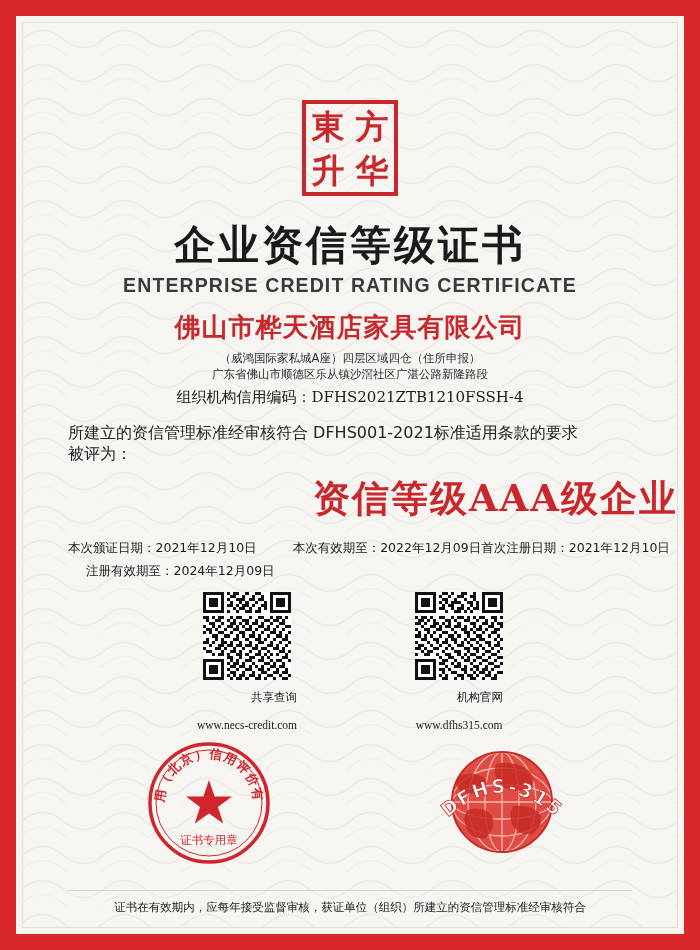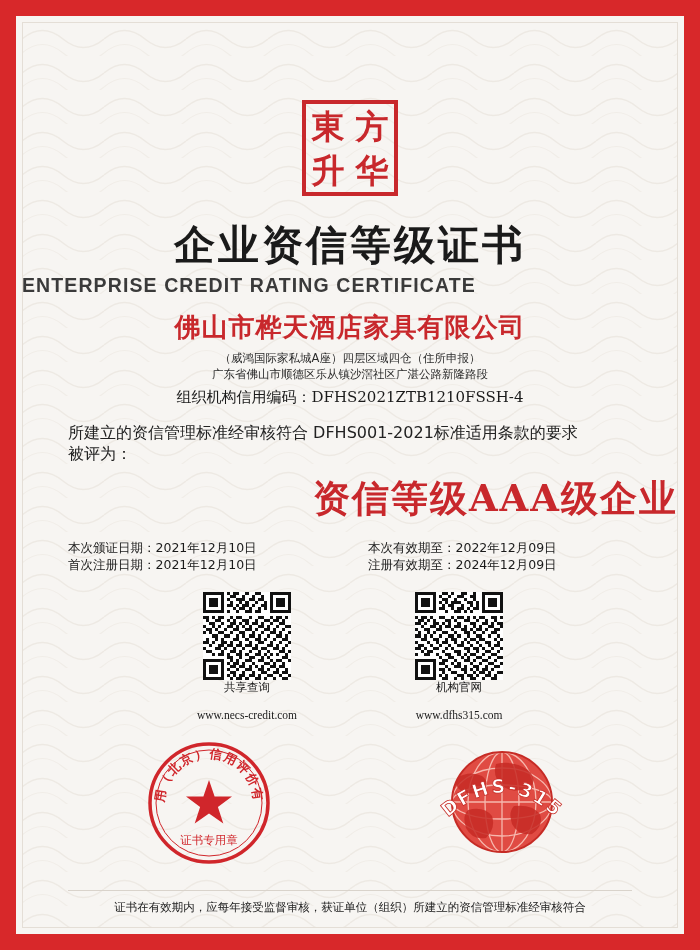--- a/index.html
+++ b/index.html
@@ -106,21 +106,21 @@
     font-family: "DejaVu Sans", sans-serif;
     font-weight: bold;
     font-size: 41px;
     letter-spacing: 3px;
     color: #1a1a1a;
   }
   .title-en {
     position: absolute;
     top: 252px;
     width: 100%;
-    text-align: left;
+    text-align: center;
     font-family: "Liberation Sans", sans-serif;
     font-weight: bold;
     font-size: 19.5px;
     letter-spacing: 1.1px;
     color: #3a3a3a;
   }
 
   .company-name {
     position: absolute;
     top: 288px;
@@ -177,21 +177,22 @@
     letter-spacing: 2px;
     color: #c8282c;
   }
 
   .dates {
     position: absolute;
     top: 518px;
     left: 46px;
     width: 564px;
     display: grid;
-    grid-template-columns: 1fr 1fr;
+    grid-template-columns: 1fr 1fr 1fr;
+    row-gap: 6px;
     font-family: "DejaVu Sans", sans-serif;
     font-size: 12.5px;
     color: #1a1a1a;
   }
   .dates .cell { white-space: nowrap; }
   .dates .cell.right { text-align: left; padding-left: 18px; }
 
   .qr-row {
     position: absolute;
     top: 570px;
@@ -202,23 +203,25 @@
     gap: 118px;
   }
   .qr-item { text-align: center; }
   .qr-code {
     width: 88px;
     height: 88px;
     margin: 0 auto;
     background: #fff;
   }
   .qr-label {
+    margin-top: 10px;
     font-family: "DejaVu Sans", sans-serif;
     font-size: 11.5px;
     color: #1a1a1a;
+    text-align: right;
   }
   .qr-url {
     margin-top: 14px;
     font-family: "Liberation Serif", serif;
     font-size: 11.5px;
     color: #1a1a1a;
   }
 
   
   .stamp-row {

